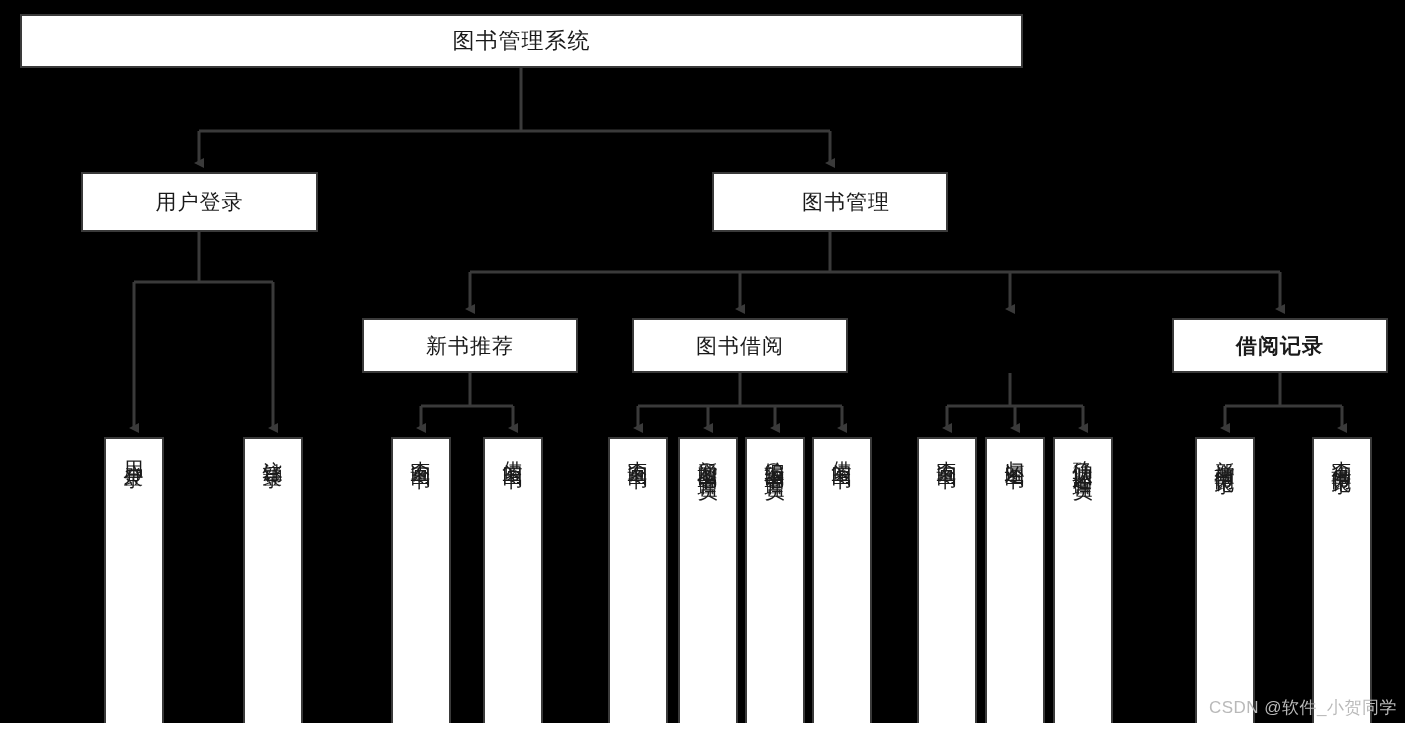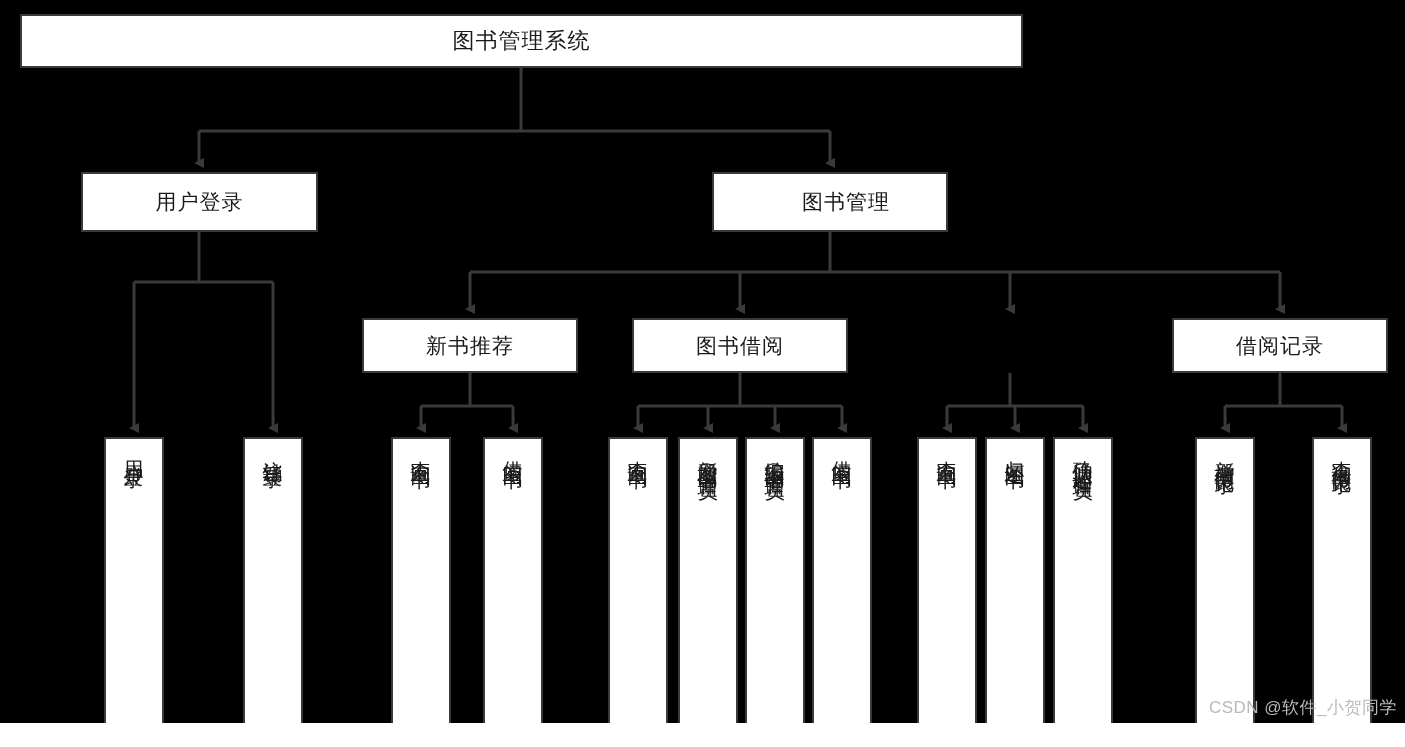--- a/index.html
+++ b/index.html
@@ -133,21 +133,21 @@
   <div class="node horiz" style="left:712px; top:172px; width:236px; height:60px;padding-left:32px;">
     <span>图书管理</span>
   </div>
 
   <div class="node horiz" style="left:362px; top:318px; width:216px; height:55px;">
     <span>新书推荐</span>
   </div>
   <div class="node horiz" style="left:632px; top:318px; width:216px; height:55px;">
     <span>图书借阅</span>
   </div>
-  <div class="node horiz" style="left:1172px; top:318px; width:216px; height:55px;">
+  <div class="node horiz" style="left:1172px; top:318px; width:216px; height:55px;font-weight:bold;">
     <span>借阅记录</span>
   </div>
 
   <div class="node leaf" style="left:104px; top:437px; width:60px; height:297px;">
     <span class="vtext">用户登录</span>
   </div>
   <div class="node leaf" style="left:243px; top:437px; width:60px; height:297px;">
     <span class="vtext">注销登录</span>
   </div>
 

